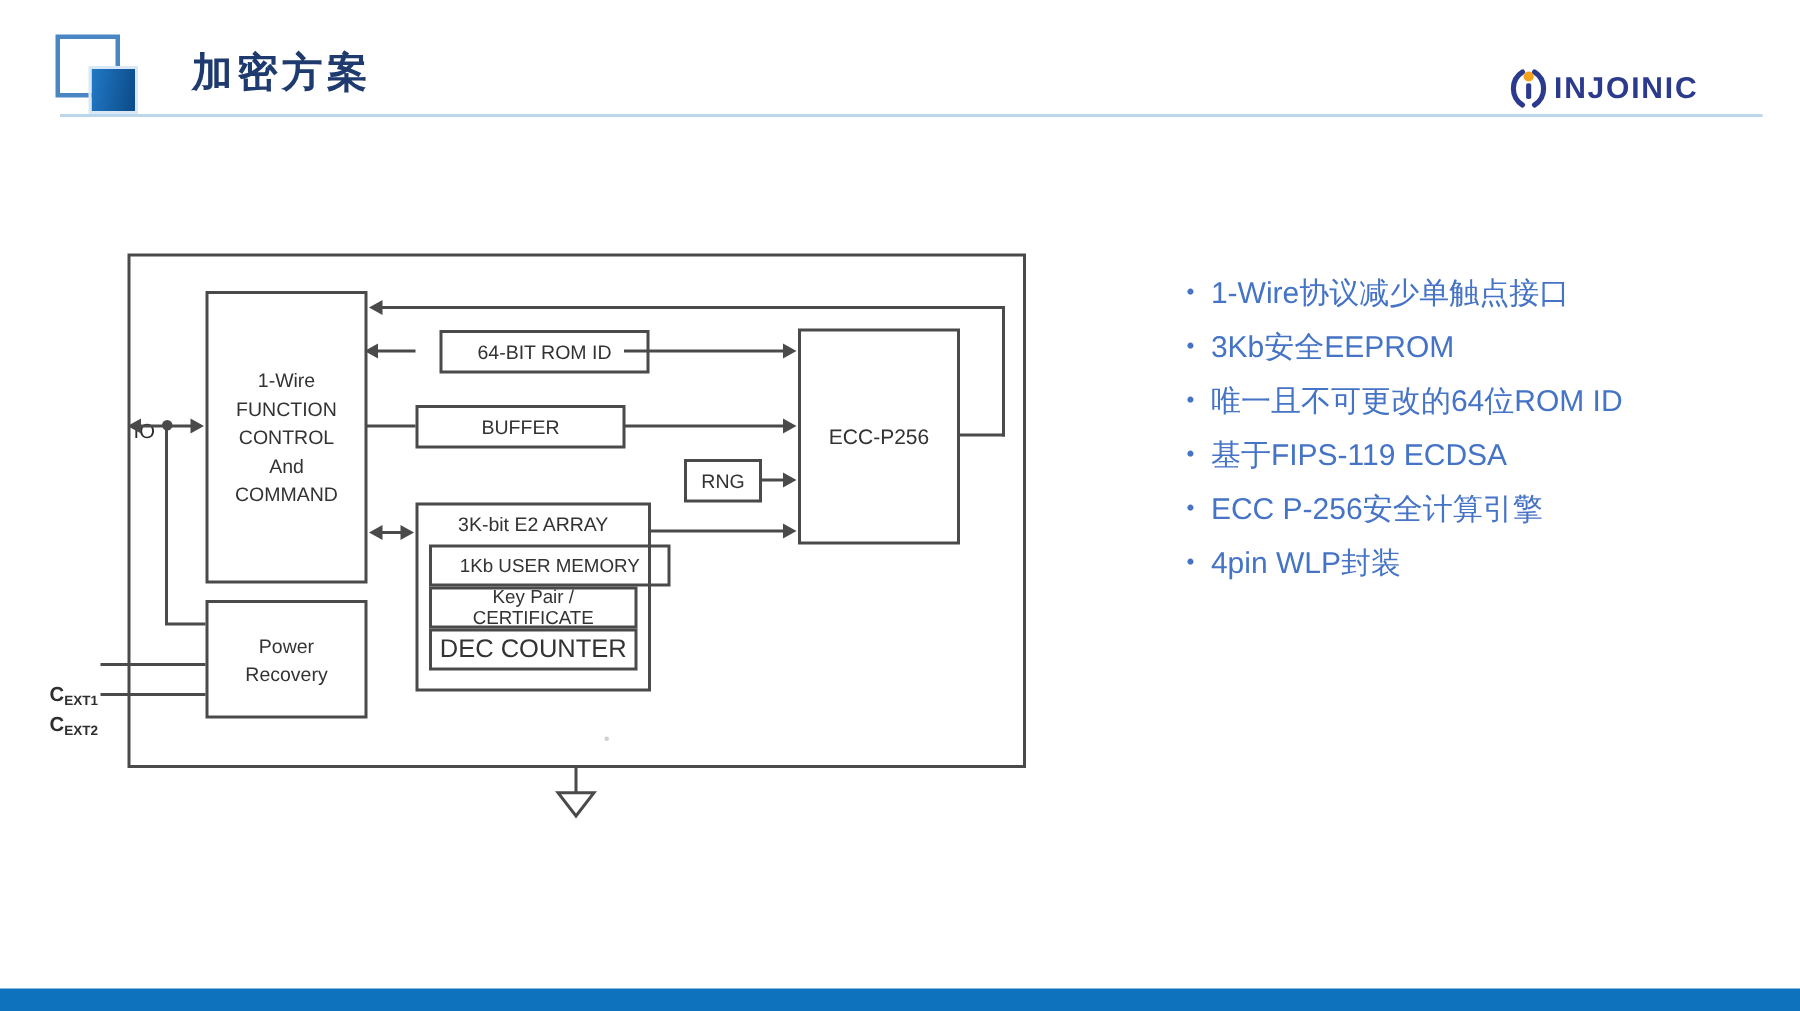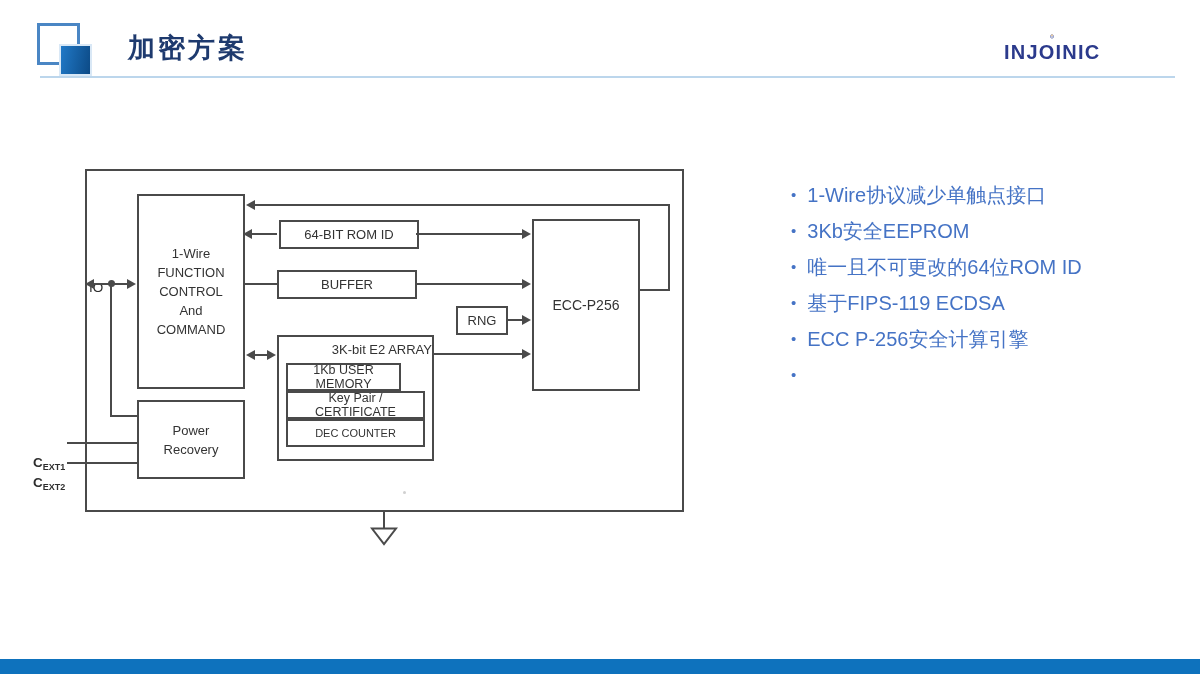--- a/index.html
+++ b/index.html
@@ -10,22 +10,22 @@
   
   .hdr-sq-outline { position:absolute; left:37px; top:23px; width:43px; height:42px;
     border:3px solid #4a86c4; box-sizing:border-box; background:#fff; }
   .hdr-sq-fill { position:absolute; left:59px; top:44px; width:33px; height:32px;
     background:linear-gradient(100deg,#2179c7 0%,#0c4a86 100%);
     border:2px solid #d9e8f6; box-sizing:border-box; }
   .page-title { position:absolute; left:112px; top:30px; font-size:27px; font-weight:bold;
     color:#1e3a6e; letter-spacing:3px; white-space:nowrap;margin-left:16px; }
   .hdr-underline { position:absolute; left:40px; top:76px; width:1135px; height:2px;
     background:#bcd6ec; }
-  .logo { position:absolute; left:1004px; top:34px; height:30px; display:flex;
-    align-items:center; gap:2px;flex-direction:column; }
+  .logo { position:absolute; left:1004px; top:44px; height:30px; display:flex;
+    align-items:center; gap:2px; }
   .logo-text { font-size:20px; font-weight:800; letter-spacing:1.2px; color:#2b3a8c;
     white-space:nowrap; }
   
   .footer-bar { position:absolute; left:0; top:659px; width:1200px; height:15px;
     background:#0e72bd; }
   
   .bullets { position:absolute; left:791px; top:183px; width:400px; list-style:none;
     margin:0; padding:0; }
   .bullets li { display:flex; align-items:center; height:24px; margin-bottom:12px;
     color:#4573c5; font-size:20px; white-space:nowrap; }
@@ -89,60 +89,60 @@
     <div class="dline" style="left:67px; top:462px; width:70px; height:2px;"></div>
 
     <div class="dbox fcc-lines" style="left:137px; top:194px; width:108px; height:195px; flex-direction:column;">
       <div>1-Wire</div>
       <div>FUNCTION</div>
       <div>CONTROL</div>
       <div>And</div>
       <div>COMMAND</div>
     </div>
 
-    <div class="dbox" style="left:279px; top:220px; width:140px; height:29px;">
+    <div class="dbox" style="left:293px; top:220px; width:140px; height:29px;">
       <span>64-BIT ROM ID</span>
     </div>
     <div class="dline" style="left:250px; top:233px; width:27px; height:2px;"></div>
     <div class="ah ah-l" style="left:243px; top:229px;"></div>
     <div class="dline" style="left:416px; top:233px; width:108px; height:2px;"></div>
     <div class="ah ah-r" style="left:522px; top:229px;"></div>
 
     <div class="dbox" style="left:277px; top:270px; width:140px; height:29px;">
       <span>BUFFER</span>
     </div>
     <div class="dline" style="left:244px; top:283px; width:33px; height:2px;"></div>
     <div class="dline" style="left:416px; top:283px; width:108px; height:2px;"></div>
     <div class="ah ah-r" style="left:522px; top:279px;"></div>
 
     <div class="dbox" style="left:456px; top:306px; width:52px; height:29px;">
       <span>RNG</span>
     </div>
     <div class="dline" style="left:508px; top:319px; width:16px; height:2px;"></div>
     <div class="ah ah-r" style="left:522px; top:315px;"></div>
 
-    <div class="dbox" style="left:532px; top:219px; width:108px; height:172px; font-size:14px;">
+    <div class="dbox" style="left:532px; top:219px; width:108px; height:144px; font-size:14px;">
       <span>ECC-P256</span>
     </div>
 
     <div class="dline" style="left:254px; top:204px; width:416px; height:2px;"></div>
     <div class="ah ah-l" style="left:246px; top:200px;"></div>
     <div class="dline" style="left:668px; top:204px; width:2px; height:87px;"></div>
     <div class="dline" style="left:640px; top:289px; width:30px; height:2px;"></div>
 
     <div class="dbox" style="left:277px; top:335px; width:157px; height:126px; align-items:flex-start;">
-      <div style="width:100%; line-height:26px;text-align:right;">3K-bit E2 ARRAY</div>
+      <div style="width:100%; line-height:26px;">3K-bit E2 ARRAY</div>
     </div>
-    <div class="dbox" style="left:286px; top:363px; width:115px; height:28px; font-size:12.5px;">
+    <div class="dbox" style="left:286px; top:363px; width:161px; height:28px; font-size:12.5px;">
       <span>1Kb USER MEMORY</span>
     </div>
     <div class="dbox" style="left:286px; top:391px; width:139px; height:28px; font-size:12.5px;">
       <span>Key Pair / CERTIFICATE</span>
     </div>
-    <div class="dbox" style="left:286px; top:419px; width:139px; height:28px; font-size:11px;justify-content:center;">
+    <div class="dbox" style="left:286px; top:419px; width:139px; height:28px; font-size:17px;justify-content:center;">
       <span>DEC COUNTER</span>
     </div>
 
     <div class="dline" style="left:252px; top:354px; width:19px; height:2px;"></div>
     <div class="ah ah-l" style="left:246px; top:350px;"></div>
     <div class="ah ah-r" style="left:267px; top:350px;"></div>
 
     <div class="dline" style="left:434px; top:353px; width:90px; height:2px;"></div>
     <div class="ah ah-r" style="left:522px; top:349px;"></div>
 
@@ -175,18 +175,19 @@
     <li>
       <span class="dot">•</span>
       <span>基于FIPS-119 ECDSA</span>
     </li>
     <li>
       <span class="dot">•</span>
       <span>ECC P-256安全计算引擎</span>
     </li>
     <li>
       <span class="dot">•</span>
+      <span>4pin WLP封装</span>
     </li>
   </ul>
 
   <div class="footer-bar"></div>
 
 </div>
 
 </body></html>

